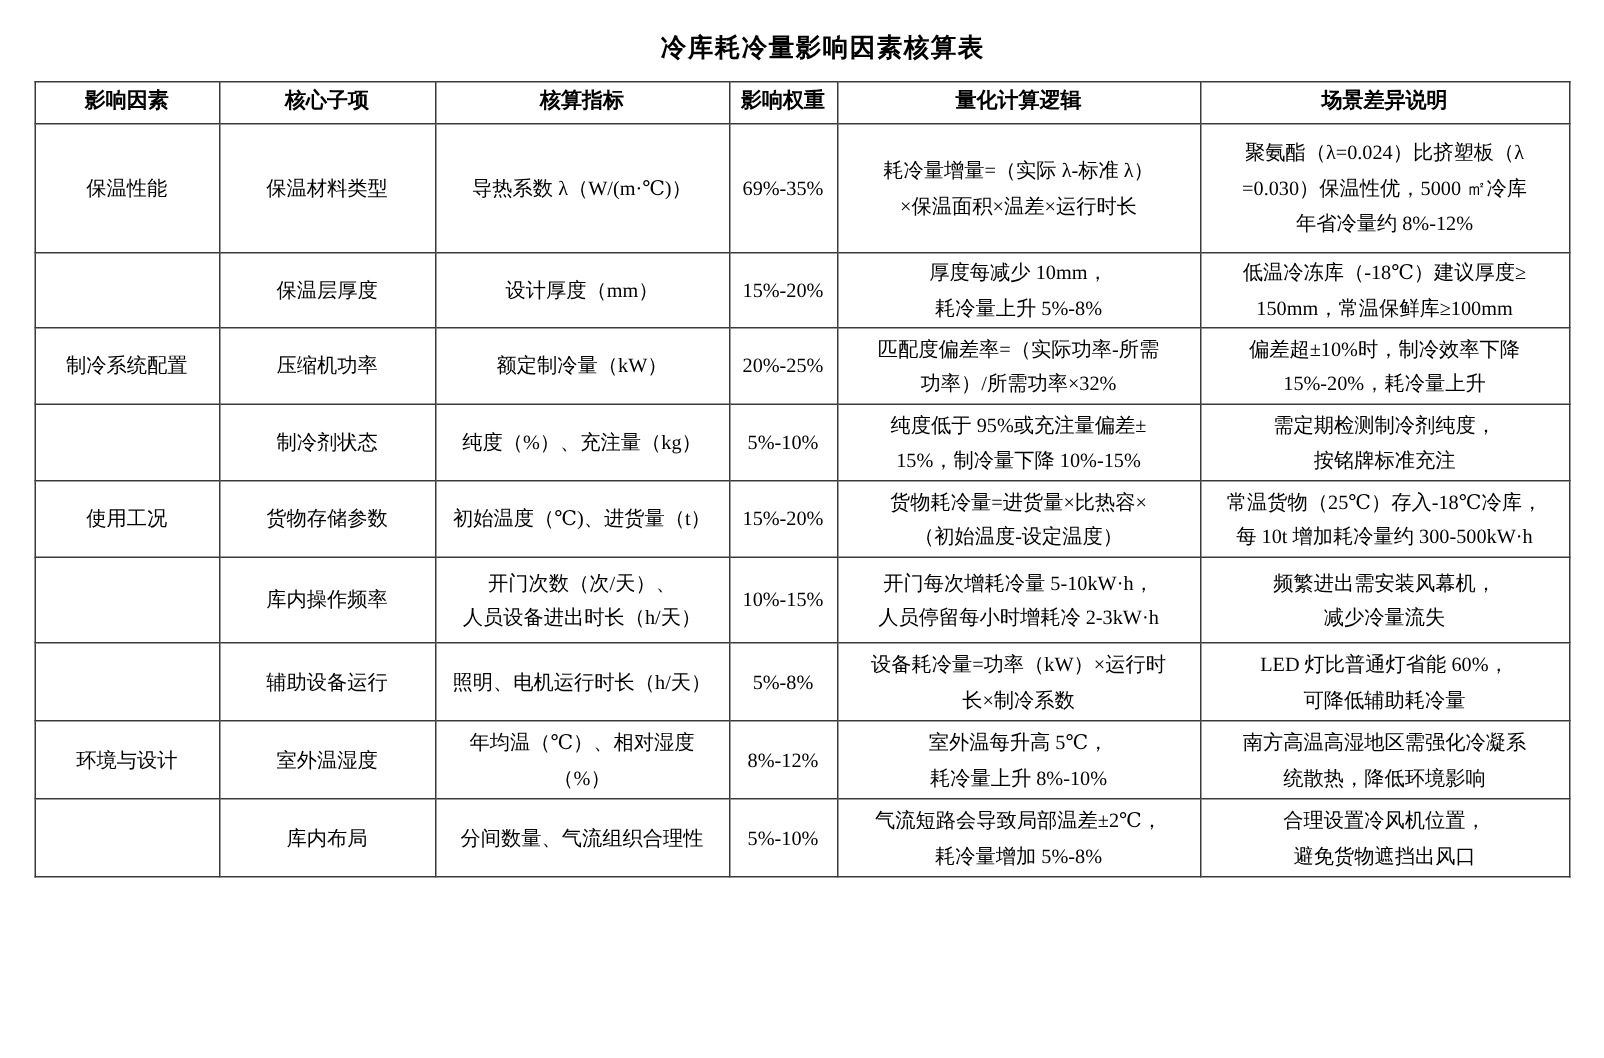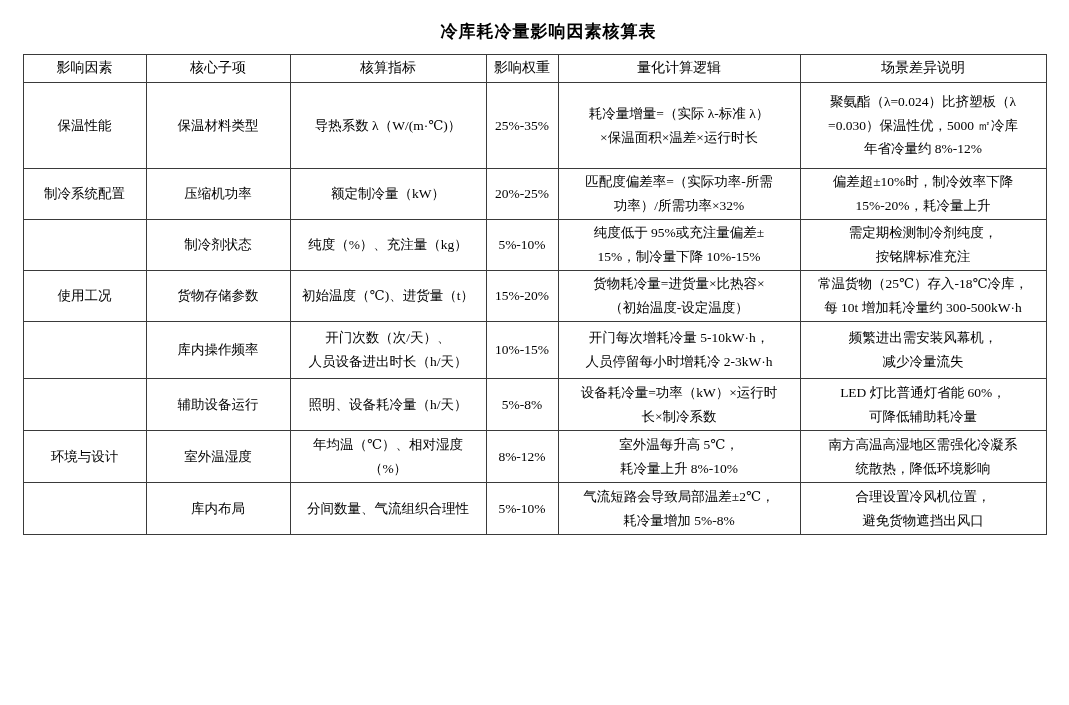--- a/index.html
+++ b/index.html
@@ -35,21 +35,21 @@
     text-align: center;
     vertical-align: middle;
     font-size: 13.5px;
     line-height: 1.75;
     padding: 1px 4px;
     white-space: pre-line;
     box-sizing: border-box;
     overflow: hidden;
   }
   table.acct th {
-    font-weight: normal;
+    font-weight: bold;
     height: 28px;
     font-size: 14px;
   }
   tr.h86  td { height: 86px; }
   tr.h50  td { height: 50px; }
   tr.h51  td { height: 51px; }
   tr.h57  td { height: 57px; }
   tr.h52  td { height: 52px; }
 </style>
 </head>
@@ -76,26 +76,36 @@
         <th>影响权重</th>
         <th>量化计算逻辑</th>
         <th>场景差异说明</th>
       </tr>
     </thead>
     <tbody>
       <tr class="h86">
         <td>保温性能</td>
         <td>保温材料类型</td>
         <td>导热系数 λ（W/(m·℃)）</td>
-        <td>25%-35%</td>
+        <td>69%-35%</td>
         <td>耗冷量增量=（实际 λ-标准 λ）
 ×保温面积×温差×运行时长</td>
         <td>聚氨酯（λ=0.024）比挤塑板（λ
 =0.030）保温性优，5000 ㎡冷库
 年省冷量约 8%-12%</td>
+      </tr>
+      <tr class="h50">
+        <td></td>
+        <td>保温层厚度</td>
+        <td>设计厚度（mm）</td>
+        <td>15%-20%</td>
+        <td>厚度每减少 10mm，
+耗冷量上升 5%-8%</td>
+        <td>低温冷冻库（-18℃）建议厚度≥
+150mm，常温保鲜库≥100mm</td>
       </tr>
       <tr class="h51">
         <td>制冷系统配置</td>
         <td>压缩机功率</td>
         <td>额定制冷量（kW）</td>
         <td>20%-25%</td>
         <td>匹配度偏差率=（实际功率-所需
 功率）/所需功率×32%</td>
         <td>偏差超±10%时，制冷效率下降
 15%-20%，耗冷量上升</td>
@@ -127,21 +137,21 @@
 人员设备进出时长（h/天）</td>
         <td>10%-15%</td>
         <td>开门每次增耗冷量 5-10kW·h，
 人员停留每小时增耗冷 2-3kW·h</td>
         <td>频繁进出需安装风幕机，
 减少冷量流失</td>
       </tr>
       <tr class="h52">
         <td></td>
         <td>辅助设备运行</td>
-        <td>照明、设备耗冷量（h/天）</td>
+        <td>照明、电机运行时长（h/天）</td>
         <td>5%-8%</td>
         <td>设备耗冷量=功率（kW）×运行时
 长×制冷系数</td>
         <td>LED 灯比普通灯省能 60%，
 可降低辅助耗冷量</td>
       </tr>
       <tr class="h52">
         <td>环境与设计</td>
         <td>室外温湿度</td>
         <td>年均温（℃）、相对湿度（%）</td>

